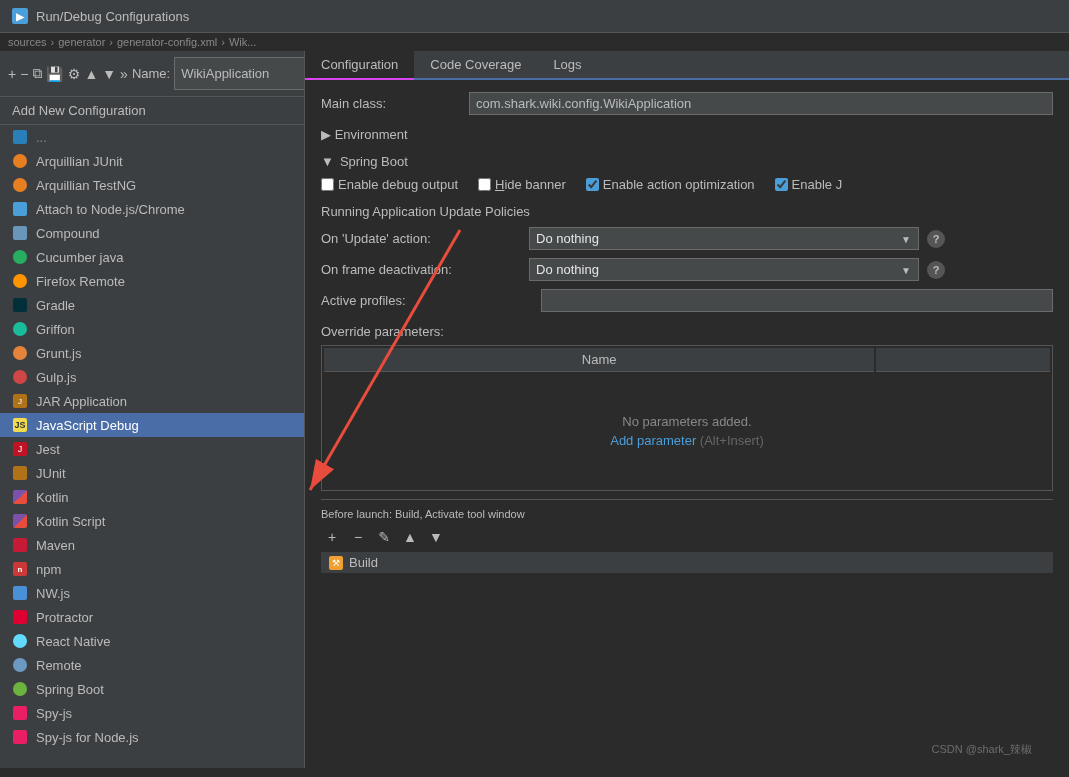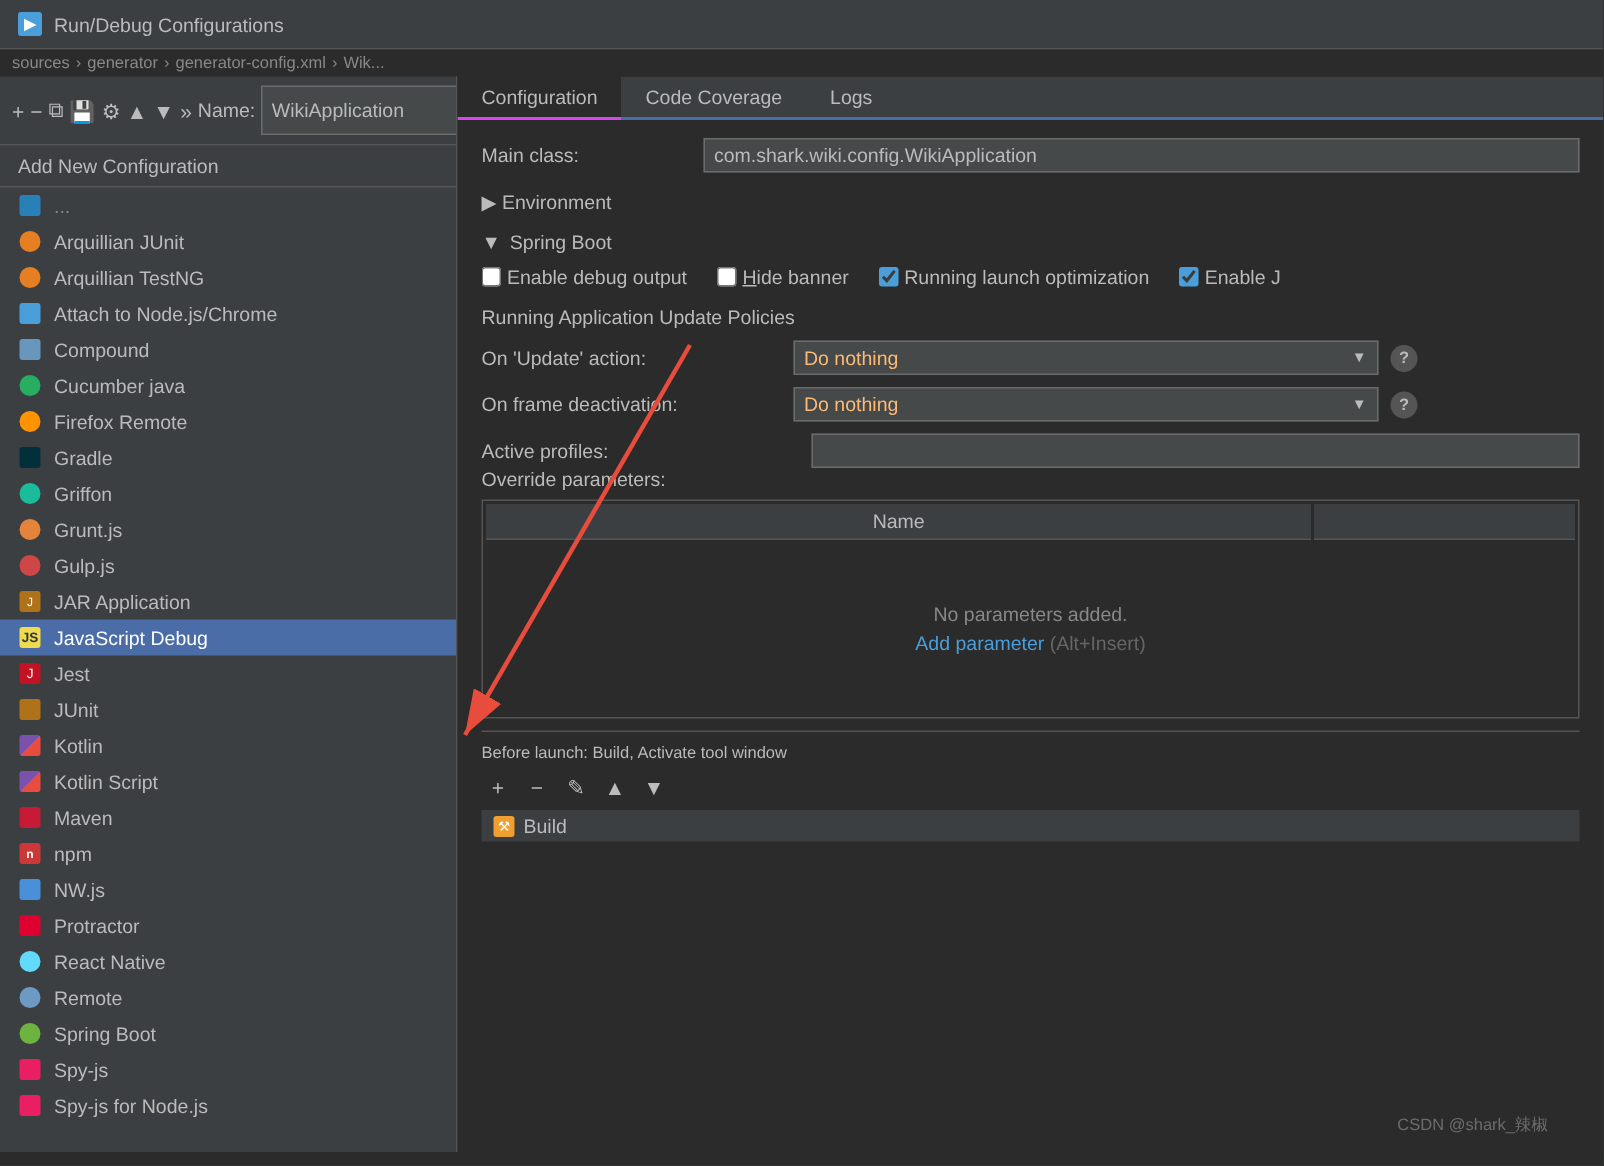--- a/index.html
+++ b/index.html
@@ -262,21 +262,21 @@
       top: 50%;
       transform: translateY(-50%);
       font-size: 10px;
       color: #bbbbbb;
       pointer-events: none;
     }
     .select-wrapper select {
       width: 100%;
       background: #45494a;
       border: 1px solid #6b6b6b;
-      color: #fdba74;
+      color: #e5e5e5;
       padding: 3px 24px 3px 6px;
       font-size: 13px;
       cursor: pointer;
       appearance: none;
       -webkit-appearance: none;
       outline: none;
     }
     .help-icon {
       width: 18px; height: 18px;
       background: #555;
@@ -285,20 +285,21 @@
       font-size: 11px;
       color: #bbbbbb;
       cursor: pointer;
       font-weight: bold;
     }
 
     .active-profiles-row {
       display: flex;
       align-items: center;
       gap: 20px;
+      margin-bottom: 12px;
     }
     .active-profiles-input {
       flex: 1;
       background: #45494a;
       border: 1px solid #6b6b6b;
       color: #bbbbbb;
       padding: 3px 6px;
       font-size: 13px;
       outline: none;
     }
@@ -648,21 +649,21 @@
             <label class="checkbox-item">
               <input type="checkbox" style="">
               <span>Enable debug output</span>
             </label>
             <label class="checkbox-item">
               <input type="checkbox" style="">
               <span><u>H</u>ide banner</span>
             </label>
             <label class="checkbox-item">
               <input type="checkbox" checked="" style="">
-              <span>Running launch optimization</span>
+              <span>Enable action optimization</span>
             </label>
             <label class="checkbox-item">
               <input type="checkbox" checked="" style="">
               <span>Enable J</span>
             </label>
           </div>
 
           <div class="policy-section-label">Running Application Update Policies</div>
 
           <div class="policy-row">

